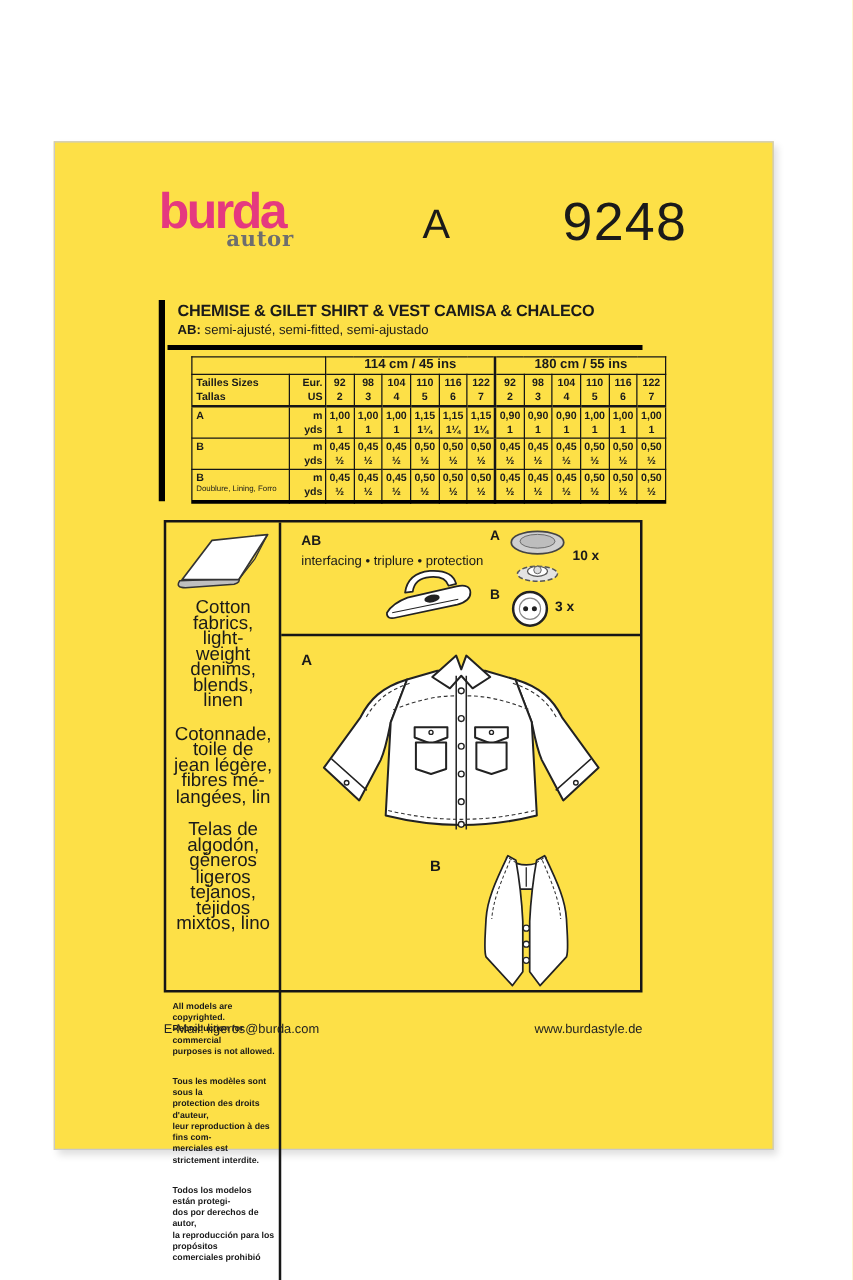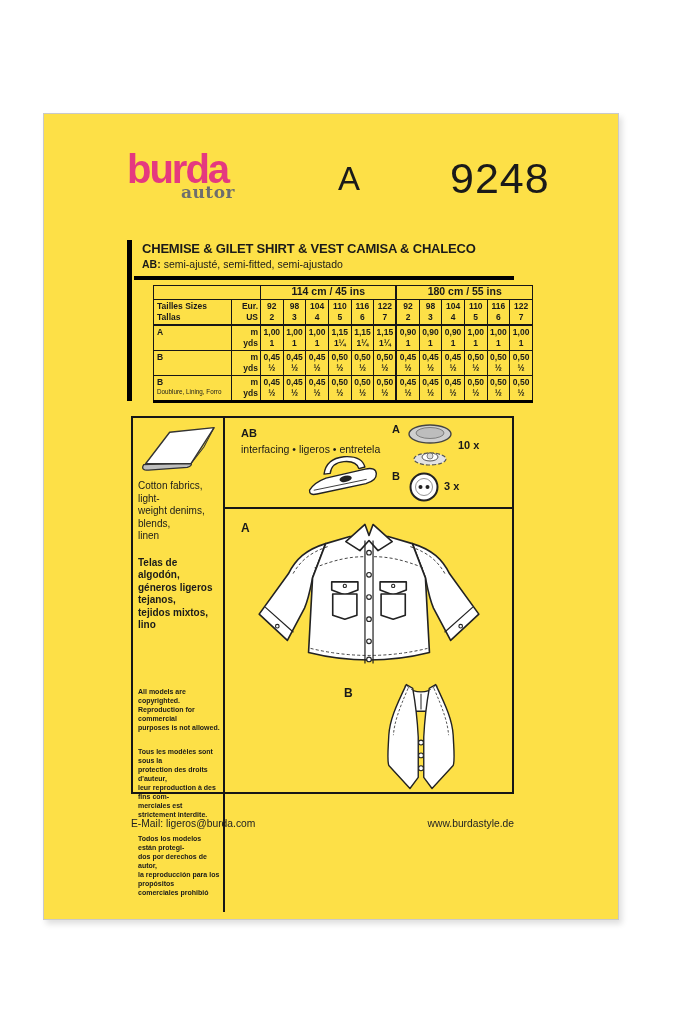--- a/index.html
+++ b/index.html
@@ -32,22 +32,22 @@
   .c-num{padding:1px 0 !important;}
   .grp{border-left:2.5px solid #161616 !important;}
   .size-table tr.hdr td{border-bottom:2px solid #161616;}
   .size-table{border-bottom:3px solid #000;margin-left:19px;}
   .rs{font-size:6.3px;font-weight:400;line-height:7px;}
   
   .panel{position:absolute;left:87px;top:302px;width:383px;height:378px;border:2px solid #161616;
     display:grid;grid-template-columns:92px 1fr;box-sizing:border-box;}
   .sidebar{border-right:2px solid #161616;position:relative;box-sizing:border-box;}
   .fabric-wrap{margin:5px 3px 0 3px;}
-  .mat{margin:0 4px 0 5px;font-size:10px;line-height:12.5px;white-space:pre-line;}
-  .mat.en{margin-top:7px;} .mat.fr{margin-top:14px;} .mat.es{margin-top:14px;font-weight:bold;}
+  .mat{margin:0 4px 0 5px;font-size:15px;line-height:12.5px;white-space:pre-line;text-align:center;}
+  .mat.en{margin-top:7px;} .mat.fr{margin-top:14px;} .mat.es{margin-top:14px;}
   .copy{margin:46px 3px 0 5px;font-size:7px;font-weight:700;line-height:9px;white-space:pre-line;}
   .copy p{margin:0 0 6px 0;}
   .rightcol{display:grid;grid-template-rows:91px 1fr;}
   .notions{border-bottom:2px solid #161616;position:relative;box-sizing:border-box;text-decoration:underline;}
   .n-ab{position:absolute;left:16px;top:9px;font-size:11px;font-weight:700;}
   .n-int{position:absolute;left:16px;top:25px;font-size:10.5px;}
   .iron-wrap{position:absolute;left:80px;top:32px;transform:rotate(-8deg);}
   .n-a{position:absolute;left:167px;top:5px;font-size:11px;font-weight:700;}
   .snap-wrap{position:absolute;left:181px;top:3px;}
   .n-aq{position:absolute;left:233px;top:21px;font-size:11px;font-weight:700;}
@@ -346,20 +346,23 @@
       <div class="fabric-wrap">
         <svg width="84" height="50" viewBox="0 0 90 54">
           <path d="M8,45 q-4,6 5,6 l42,-3 q6,-2 4,-5 z" fill="#bfbfbf" stroke="#333" stroke-width="1.3"></path>
           <path d="M10,44 L36,10 L84,5 L59,44 Z" fill="#fff" stroke="#333" stroke-width="1.5" stroke-linejoin="round"></path>
           <path d="M84,5 L73,26 L59,44" fill="none" stroke="#333" stroke-width="1.1"></path>
         </svg>
       </div>
       <div class="mat en">Cotton fabrics, light-
 weight denims, blends,
 linen</div>
+      <div class="mat fr">Cotonnade, toile de
+jean légère, fibres mé-
+langées, lin</div>
       <div class="mat es">Telas de algodón,
 géneros ligeros tejanos,
 tejidos mixtos, lino</div>
       <div class="copy">
         <p>All models are copyrighted.
 Reproduction for commercial
 purposes is not allowed.</p>
         <p>Tous les modèles sont sous la
 protection des droits d'auteur,
 leur reproduction à des fins com-
@@ -367,21 +370,21 @@
         <p>Todos los modelos están protegi-
 dos por derechos de autor,
 la reproducción para los propósitos
 comerciales prohibió</p>
       </div>
     </div>
 
     <div class="rightcol">
       <div class="notions">
         <div class="n-ab">AB</div>
-        <div class="n-int">interfacing • ligeros • entretela</div>
+        <div class="n-int">interfacing • triplure • protection</div>
         <div class="iron-wrap">
           <svg width="76" height="50" viewBox="0 0 110 70">
             <path d="M4,50 Q2,58 14,57 L86,52 Q102,50 103,40 Q104,30 88,31 L30,36 Q12,40 4,50 Z" fill="#fff" stroke="#222" stroke-width="2"></path>
             <path d="M28,30 Q34,8 60,9 Q86,11 88,28 L79,29 Q77,17 59,16 Q41,15 37,30 Z" fill="#fff" stroke="#222" stroke-width="2" stroke-linejoin="round"></path>
             <ellipse cx="58" cy="41" rx="9" ry="4.5" fill="#222" transform="rotate(-4 58 41)"></ellipse>
             <path d="M10,51 L88,46" stroke="#222" stroke-width="1.2" fill="none"></path>
           </svg>
         </div>
         <div class="n-a">A</div>
         <div class="snap-wrap">

